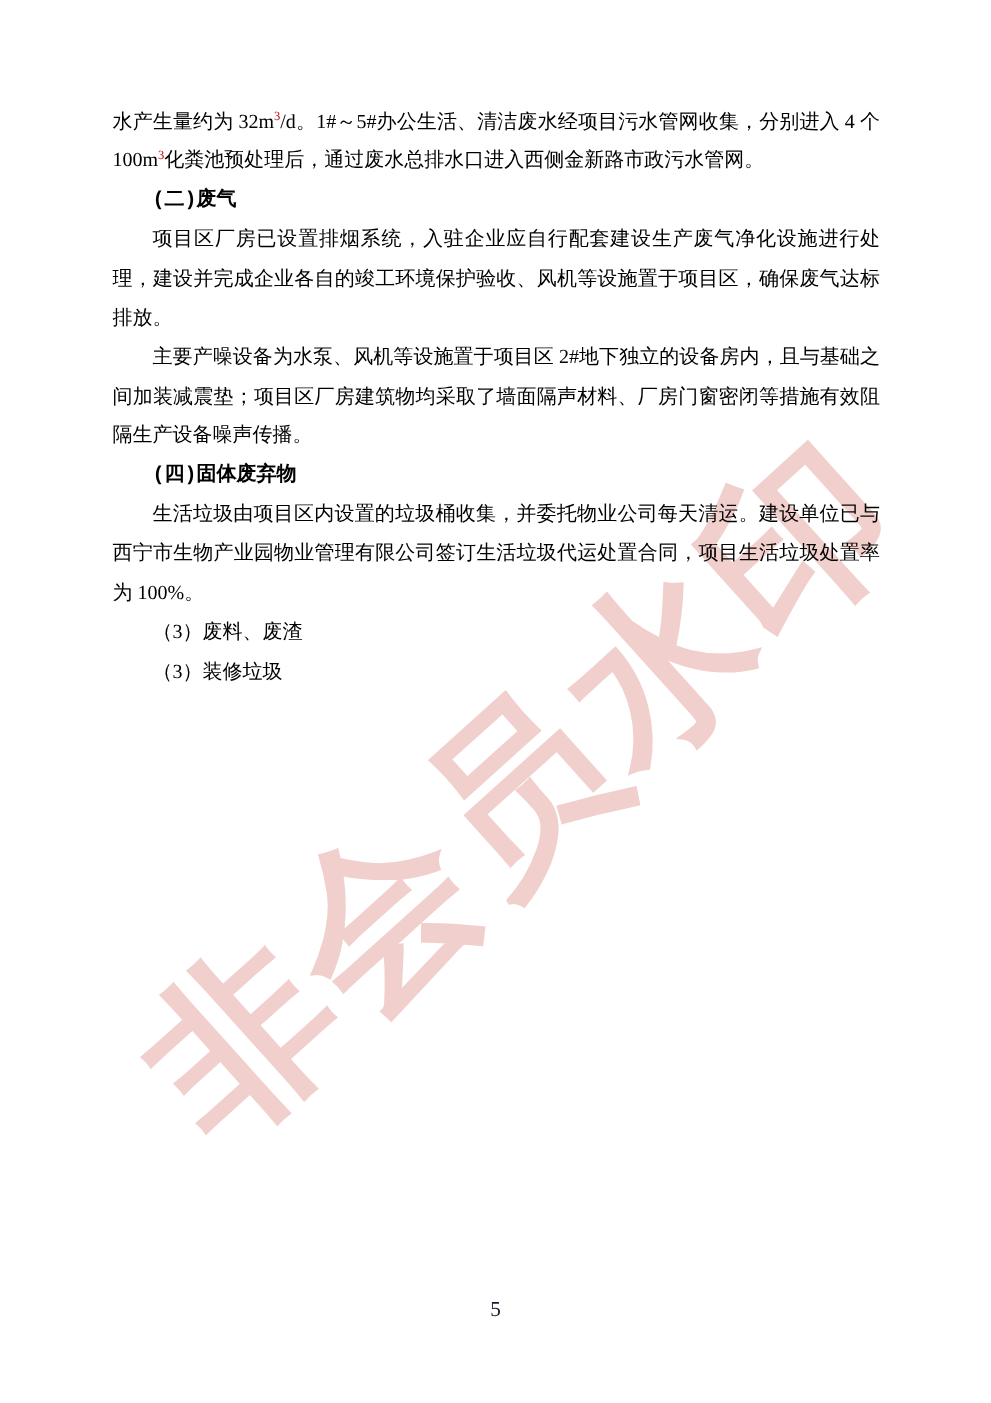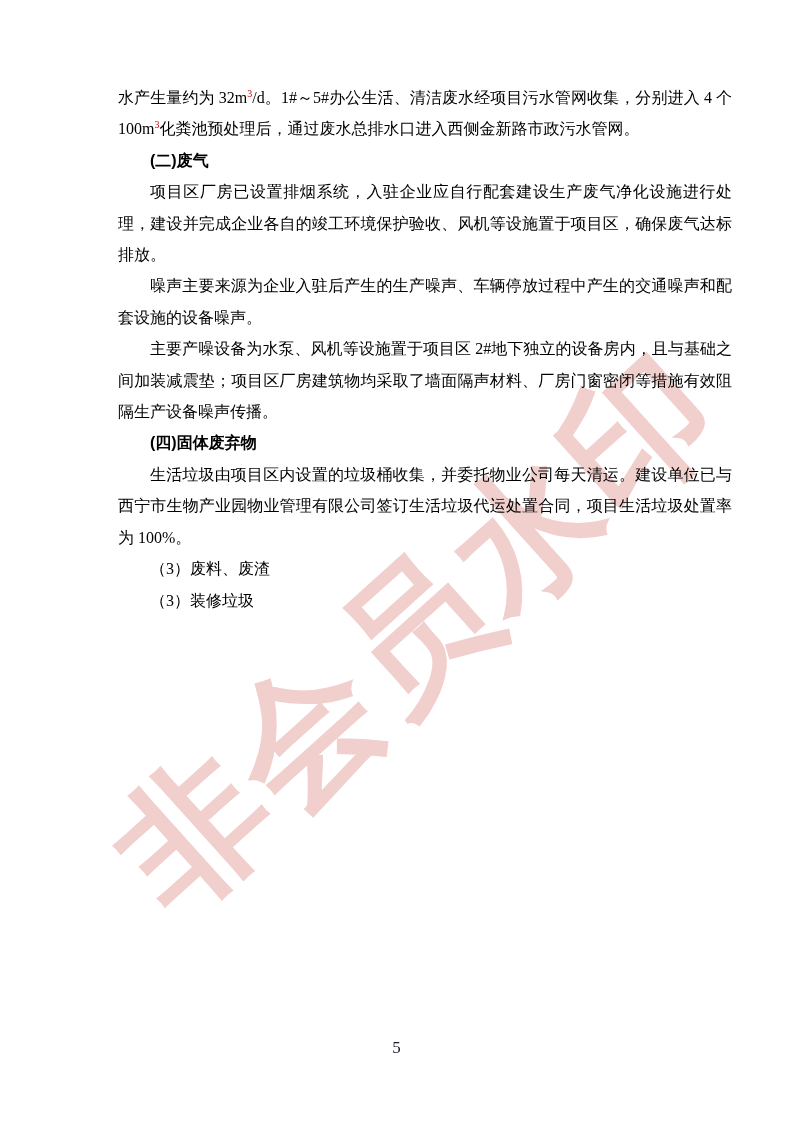--- a/index.html
+++ b/index.html
@@ -32,29 +32,28 @@
   }
   .content {
     position: absolute;
     left: 90px;
     top: 82px;
     width: 614px;
     font-size: 16px;
     line-height: 31.4px;
     text-align: justify;
     z-index: 2;
-    margin-left: 28px;
   }
   .para { margin: 0; text-indent: 2em; }
   .no-indent { text-indent: 0; }
   .heading {
     margin: 0;
     text-indent: 2em;
     font-weight: bold;
-    font-family: Liberation Sans, sans-serif;
+    font-family: Liberation Mono, monospace;
   }
   .sup {
     position: relative;
     top: -6px;
     font-size: 10px;
     line-height: 0;
     color: var(--sup-red, #c00000);
   }
   .sub {
     position: relative;
@@ -85,21 +84,20 @@
   <main class="content">
 
     <p class="para no-indent"><span>水产生量约为 32m</span><span class="sup">3</span><span>/d。1#～5#办公生活、清洁废水经项目污水管网收集，分别进入 4 个100m</span><span class="sup">3</span><span>化粪池预处理后，通过废水总排水口进入西侧金新路市政污水管网。</span></p>
 
     <p class="heading">(二)废气</p>
 
 
     <p class="para">项目区厂房已设置排烟系统，入驻企业应自行配套建设生产废气净化设施进行处理，建设并完成企业各自的竣工环境保护验收、风机等设施置于项目区，确保废气达标排放。</p>
 
 
-    <p class="para">噪声主要来源为企业入驻后产生的生产噪声、车辆停放过程中产生的交通噪声和配套设施的设备噪声。</p>
 
     <p class="para">主要产噪设备为水泵、风机等设施置于项目区 2#地下独立的设备房内，且与基础之间加装减震垫；项目区厂房建筑物均采取了墙面隔声材料、厂房门窗密闭等措施有效阻隔生产设备噪声传播。</p>
 
     <p class="heading">(四)固体废弃物</p>
 
 
 
     <p class="para">生活垃圾由项目区内设置的垃圾桶收集，并委托物业公司每天清运。建设单位已与西宁市生物产业园物业管理有限公司签订生活垃圾代运处置合同，项目生活垃圾处置率为 100%。</p>
 
     <p class="para">（3）废料、废渣</p>

